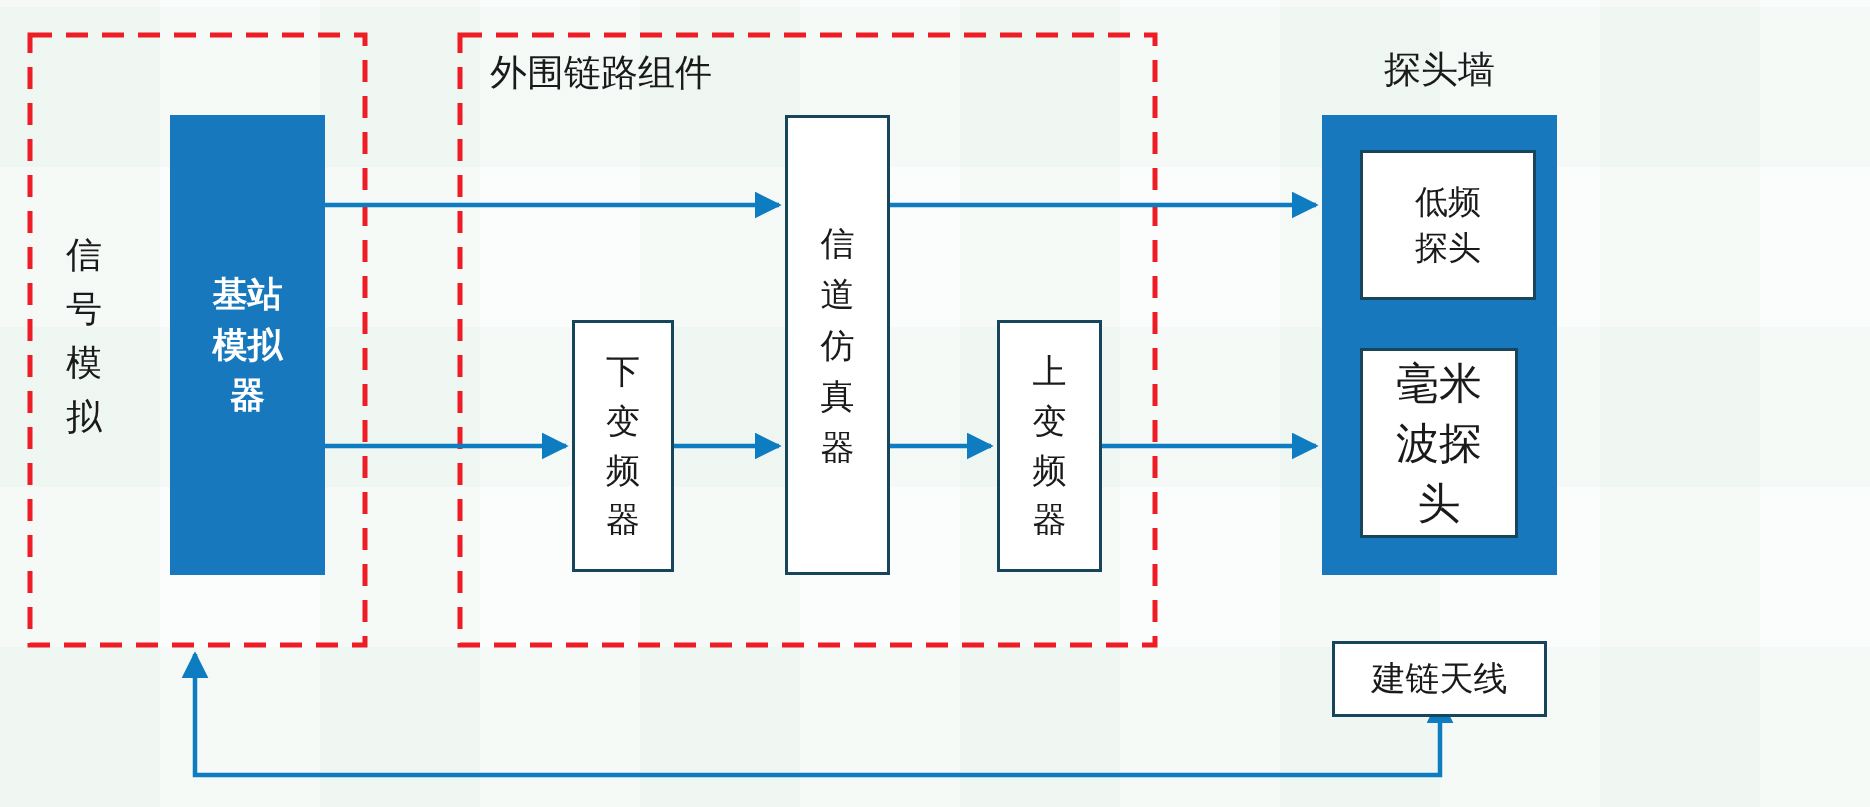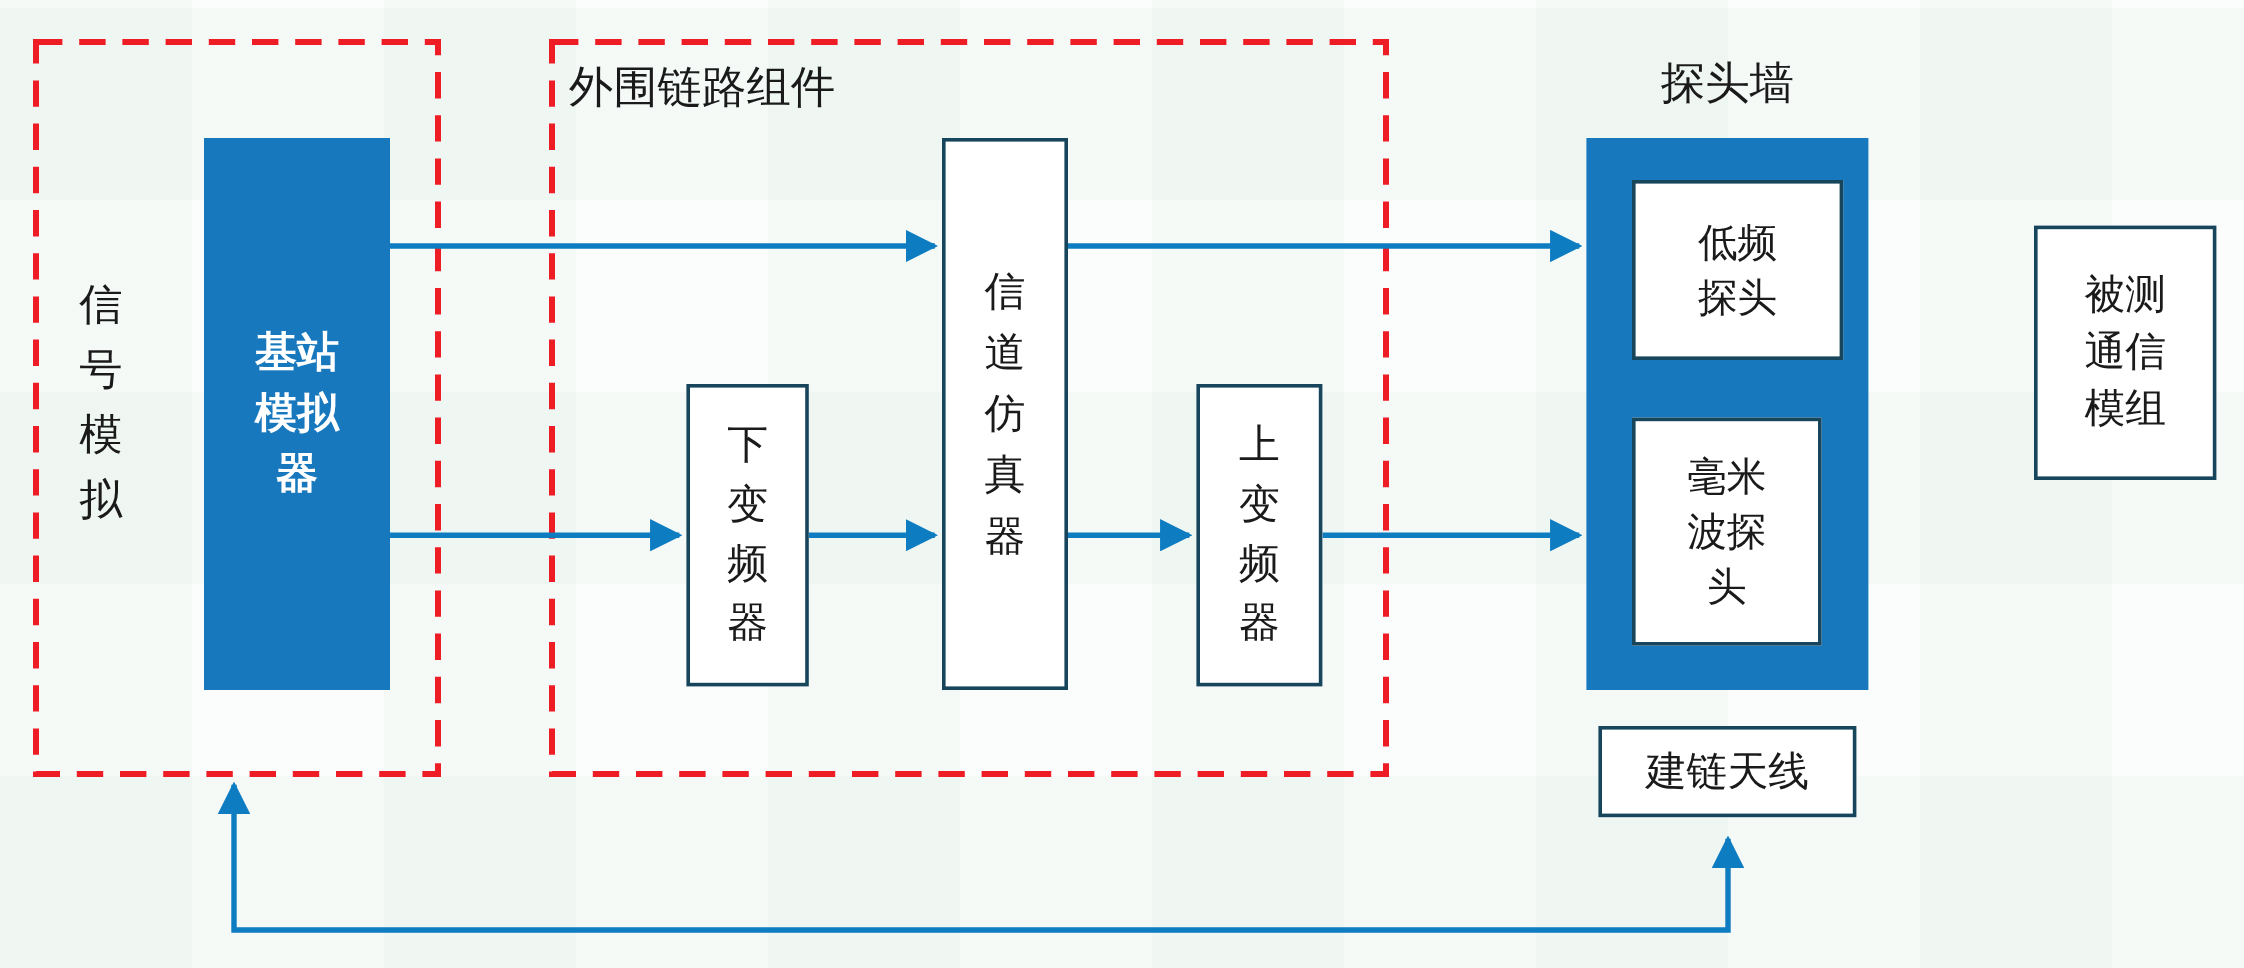--- a/index.html
+++ b/index.html
@@ -93,21 +93,21 @@
     <path class="wire" d="M 1102 446 H 1316" marker-end="url(#ah)"></path>
 
     <path class="wire" d="M 1440 699 L 1440 775 L 195 775 L 195 654" marker-start="url(#ah)" marker-end="url(#ah)"></path>
   </svg>
 
   <div class="group-label v-text" style="left:62px;top:228px;width:44px;">信
 号
 模
 拟</div>
 
-  <div class="group-label" style="left:474px;top:48px;font-size:37px;">外围链路组件</div>
+  <div class="group-label" style="left:490px;top:48px;font-size:37px;">外围链路组件</div>
 
   <div class="group-label" style="left:1322px;top:45px;width:235px;font-size:37px;">探头墙</div>
 
   <div class="node blue" style="left:170px;top:115px;width:155px;height:460px;font-size:35px;font-weight:600;line-height:1.45;">基站
 模拟
 器</div>
 
   <div class="node white" style="left:572px;top:320px;width:102px;height:252px;font-size:34px;line-height:1.45;">下
 变
 频
@@ -122,23 +122,20 @@
   <div class="node white" style="left:997px;top:320px;width:105px;height:252px;font-size:34px;line-height:1.45;">上
 变
 频
 器</div>
 
   <div class="node blue" style="left:1322px;top:115px;width:235px;height:460px;"></div>
 
   <div class="node white" style="left:1360px;top:150px;width:176px;height:150px;font-size:33px;line-height:1.4;">低频
 探头</div>
 
-  <div class="node white" style="left:1360px;top:348px;width:158px;height:190px;font-size:33px;line-height:1.4;">毫米
+  <div class="node white" style="left:1360px;top:348px;width:158px;height:190px;font-size:43px;line-height:1.4;">毫米
 波探
 头</div>
 
-  <div class="node white" style="left:1332px;top:605px;width:215px;height:76px;font-size:34px;">建链天线</div>
+  <div class="node white" style="left:1332px;top:641px;width:215px;height:76px;font-size:34px;">建链天线</div>
 
-  <div class="node white" style="left:1695px;top:188px;width:152px;height:212px;font-size:34px;line-height:1.4;">被测
-通信
-模组</div>
 
 </div>
 
 </body></html>

